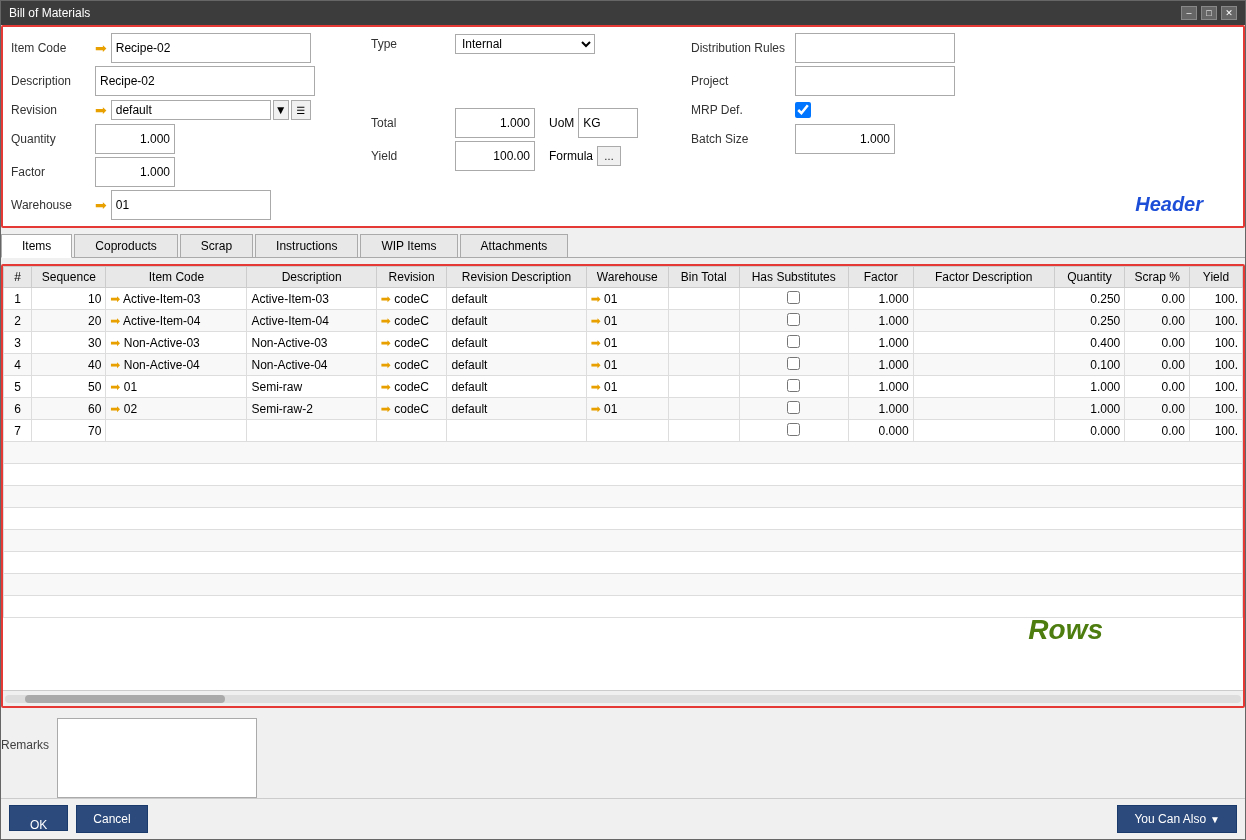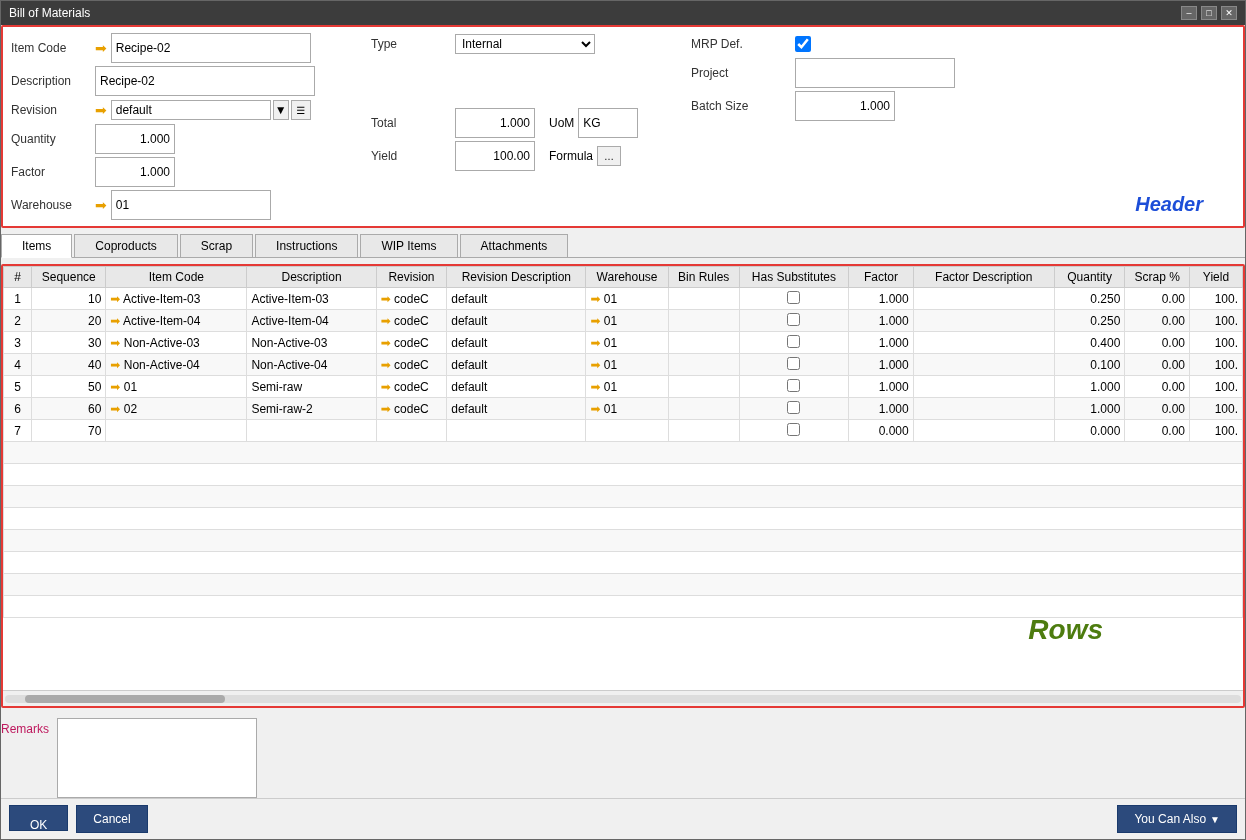--- a/index.html
+++ b/index.html
@@ -58,21 +58,21 @@
     .cell-center { text-align: center; }
     .cell-checkbox { text-align: center; }
     .mini-checkbox { width: 13px; height: 13px; }
     
     .scrollbar-area { height: 16px; background: #f0f0f0; border-top: 1px solid #ccc; display: flex; align-items: center; padding: 0 2px; }
     .scrollbar-track { flex: 1; height: 8px; background: #ddd; border-radius: 4px; position: relative; }
     .scrollbar-thumb { width: 200px; height: 8px; background: #aaa; border-radius: 4px; position: absolute; left: 20px; }
 
     
     .remarks-section { display: flex; align-items: flex-start; gap: 8px; margin-top: 4px; flex-shrink: 0; }
-    .remarks-label { color: #be185d; margin-top: 4px; }
+    .remarks-label { color: #404040; margin-top: 20px; }
     .remarks-textarea { width: 200px; height: 80px; border: 1px solid #aaa; resize: none; padding: 2px; }
 
     
     .footer { display: flex; align-items: center; justify-content: space-between; padding: 6px 8px; background: #f0f0f0; flex-shrink: 0; border-top: 1px solid #ccc; }
     .footer-left { display: flex; gap: 8px; }
     .btn-ok { background: #2c4a7c; color: white; border: 1px solid #1a3a6c; padding: 12px 20px; cursor: pointer; height: 24px; }
     .btn-cancel { background: #2c4a7c; color: white; border: 1px solid #1a3a6c; padding: 4px 16px; cursor: pointer; height: 28px; text-align: center; }
     .btn-you-can-also { background: #2c4a7c; color: white; border: 1px solid #1a3a6c; padding: 4px 16px; cursor: pointer; height: 28px; display: flex; align-items: center; gap: 4px; }
     .btn-arrow-down { font-size: 10px; }
 
@@ -165,26 +165,30 @@
           <div class="form-row">
             <span class="form-label">Yield</span>
             <input class="form-input form-input-number" type="text" value="100.00" style="">
             <span style="margin-left:10px;">Formula</span>
             <div class="btn-dots">…</div>
           </div>
         </div>
 
         <div class="form-col" style="flex:1; min-width: 300px;">
           <div class="form-row">
+            <span class="right-label">Distribution Rules</span>
+            <input class="form-input" style="width: 160px;" type="text" value="">
+          </div>
+          <div class="form-row">
+            <span class="right-label">Project</span>
+            <input class="form-input" style="width: 160px;" type="text" value="">
+          </div>
+          <div class="form-row">
             <span class="right-label">MRP Def.</span>
             <input type="checkbox" class="checkbox-small" checked="" style="">
-          </div>
-          <div class="form-row">
-            <span class="right-label">Project</span>
-            <input class="form-input" style="width: 160px;" type="text" value="">
           </div>
           <div class="form-row">
             <span class="right-label">Batch Size</span>
             <input class="form-input form-input-number" style="width: 100px;" type="text" value="1.000">
           </div>
           <div class="header-annotation">Header</div>
         </div>
       </div>
     </div>
 
@@ -204,21 +208,21 @@
         <table class="data-table">
           <thead>
             <tr>
               <th class="col-hash">#</th>
               <th class="col-seq">Sequence</th>
               <th class="col-item">Item Code</th>
               <th class="col-desc">Description</th>
               <th class="col-rev">Revision</th>
               <th class="col-revdesc">Revision Description</th>
               <th class="col-wh">Warehouse</th>
-              <th class="col-bin">Bin Rules</th>
+              <th class="col-bin">Bin Total</th>
               <th class="col-has">Has Substitutes</th>
               <th class="col-factor">Factor</th>
               <th class="col-factordesc">Factor Description</th>
               <th class="col-qty">Quantity</th>
               <th class="col-scrap">Scrap %</th>
               <th class="col-yield">Yield</th>
             </tr>
           </thead>
           <tbody id="table-body">
           <tr>

